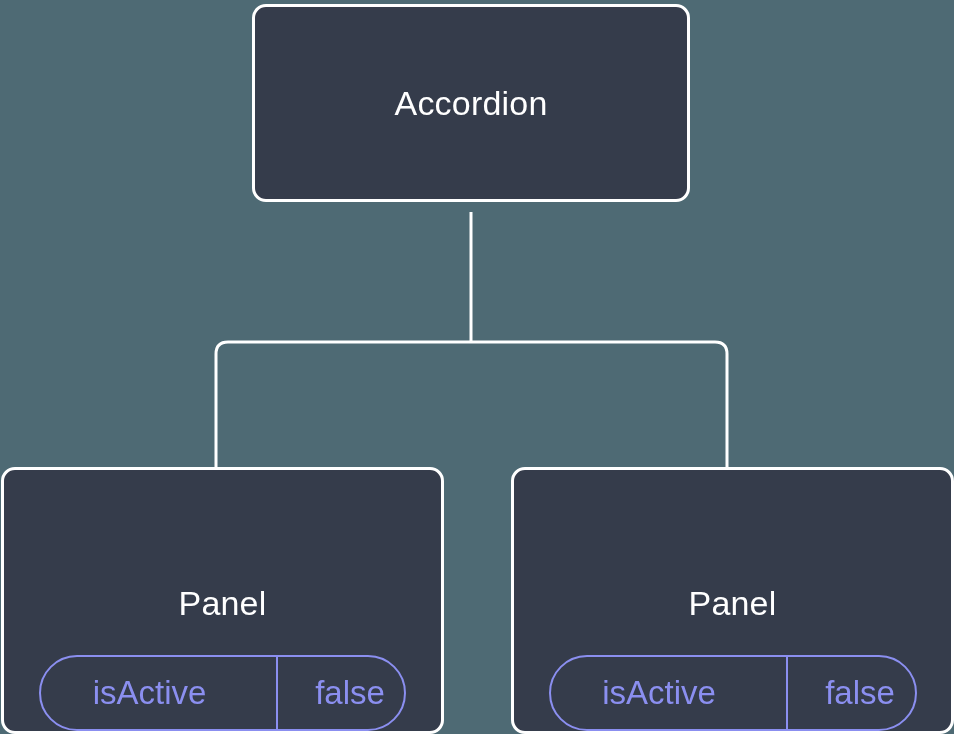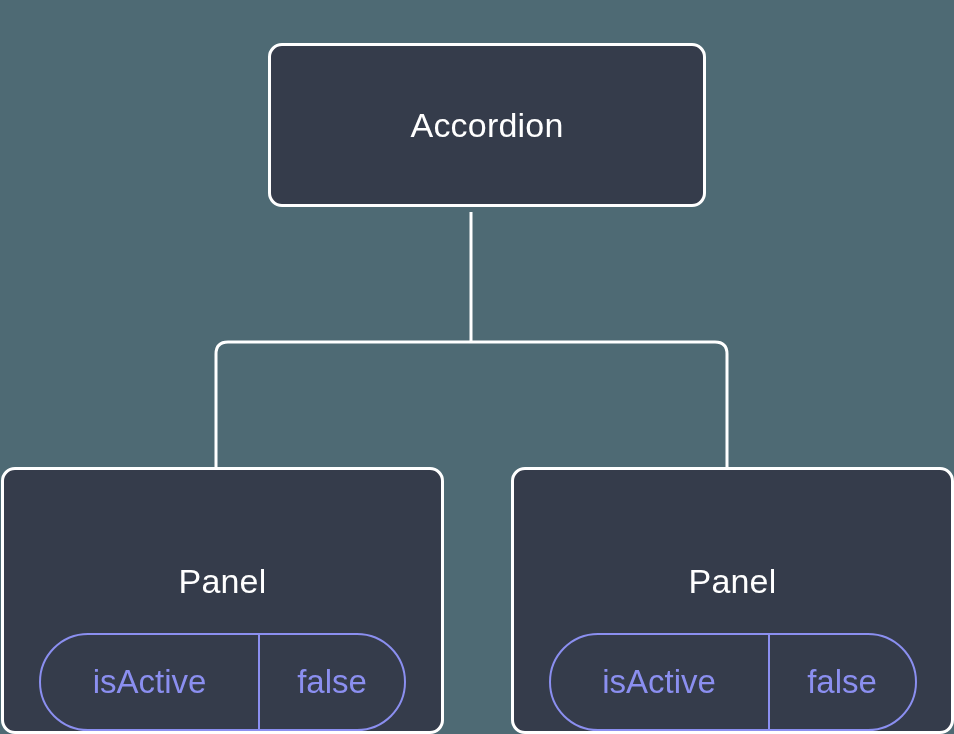--- a/index.html
+++ b/index.html
@@ -40,26 +40,25 @@
     box-sizing: border-box;
     background: #353c4b;
     border: 3px solid #ffffff;
     border-radius: 14px;
     display: flex;
     flex-direction: column;
     align-items: center;
   }
 
   .node-root {
-    left: 268px;
+    left: 252px;
     top: 4px;
     width: 438px;
-    height: 164px;
+    height: 198px;
     justify-content: center;
-    margin-top: 39px;
   }
 
   .node-child {
     top: 467px;
     height: 267px;
     justify-content: flex-end;
     padding-top: 44px;
   }
 
   .node-child-left {
@@ -79,27 +78,28 @@
     font-weight: 400;
     letter-spacing: 0.2px;
     white-space: nowrap;
     user-select: none;
   }
 
   
   .prop-pill {
     margin-top: 32px;
     box-sizing: border-box;
-    height: 98px;
+    height: 76px;
     border: 2px solid #8b8ff0;
     border-radius: 49px;
     display: flex;
     flex-direction: row;
     align-items: stretch;
     overflow: hidden;
+    gap: 18px;
   }
 
   .prop-pill-left {
     width: 367px;
   }
   .prop-pill-right {
     width: 368px;
   }
 
   .prop-key,

